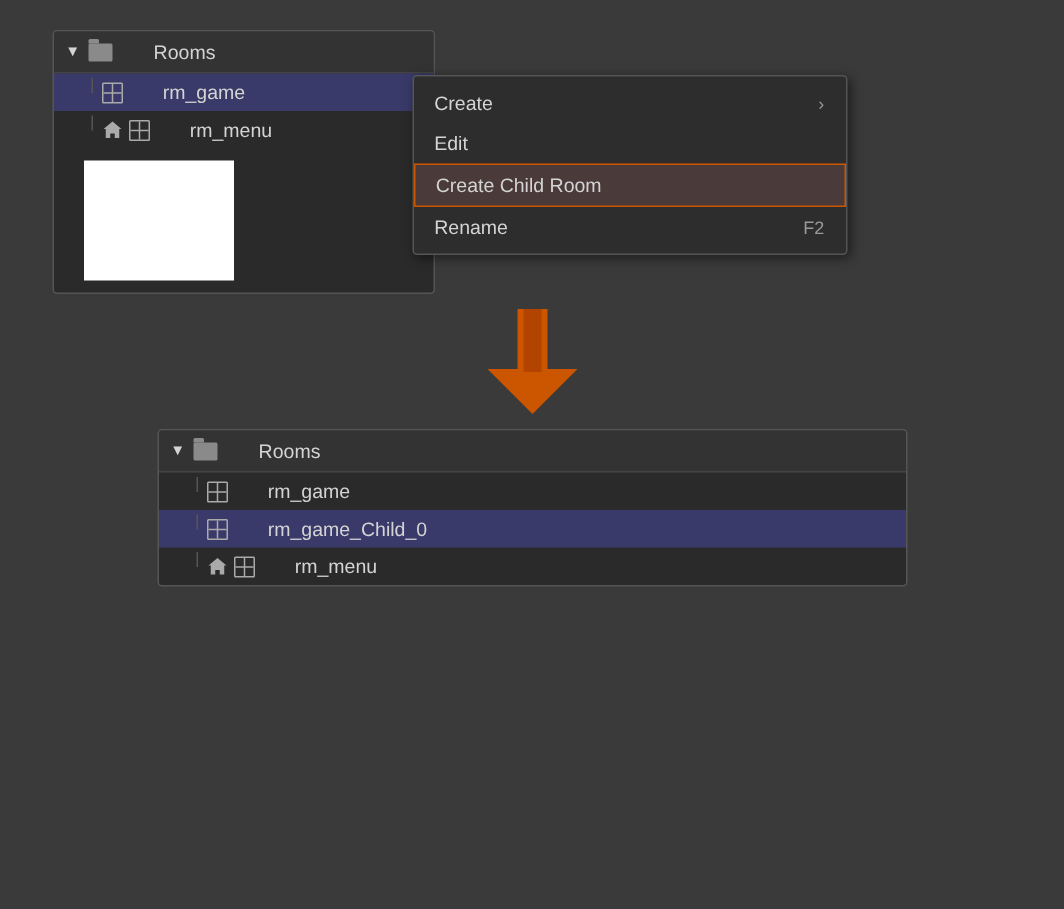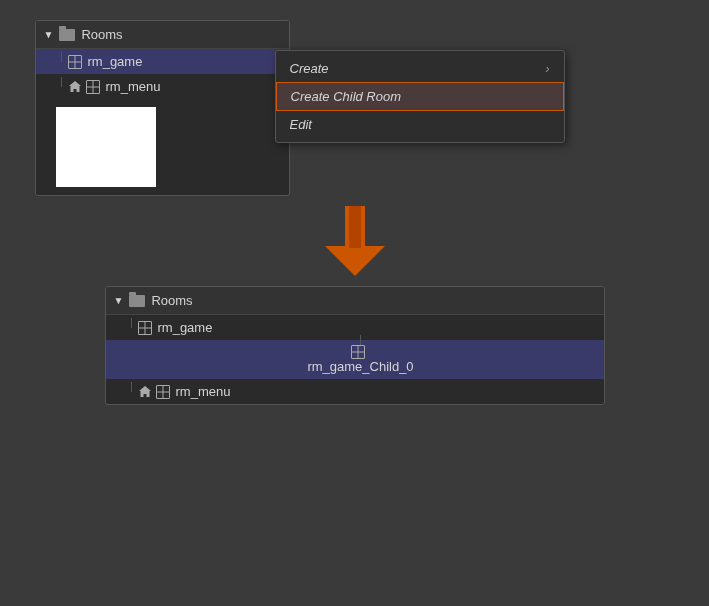--- a/index.html
+++ b/index.html
@@ -144,20 +144,21 @@
       left: 5px;
       top: -10px;
       bottom: 0;
       width: 1px;
       background: #555;
     }
 
     .tree-label {
       color: #d4d4d4;
       font-size: 13px;
+      margin-left: 21px;
     }
 
     
     .preview-box {
       width: 100px;
       height: 80px;
       background: white;
       margin: 8px 8px 8px 20px;
     }
 
@@ -166,21 +167,20 @@
       position: absolute;
       left: 240px;
       top: 30px;
       width: 290px;
       background: #2d2d2d;
       border: 1px solid #555;
       border-radius: 3px;
       z-index: 10;
       padding: 4px 0;
       box-shadow: 2px 2px 8px rgba(0,0,0,0.5);
-      font-style: italic;
     }
 
     .menu-item {
       display: flex;
       align-items: center;
       justify-content: space-between;
       padding: 6px 14px;
       cursor: pointer;
       color: #d4d4d4;
       font-size: 13px;
@@ -230,21 +230,20 @@
       border-bottom: 1px solid #444;
     }
 
     .bottom-tree-row {
       display: flex;
       align-items: center;
       padding: 5px 8px 5px 20px;
     }
     .bottom-tree-row.selected {
       background: #3a3a6a;
-      flex-direction: column;
     }
   </style>
 </head>
 <body>
 
 <div class="scene">
 
   <div class="top-section">
 
     <div class="tree-panel panel">
@@ -274,29 +273,33 @@
     </div>
 
     <div class="context-menu">
 
       <div class="menu-item">
         <span>Create</span>
         <span class="menu-arrow">›</span>
       </div>
 
 
+      <div class="menu-item">
+        <span>Edit</span>
+      </div>
+
       <div class="menu-item highlighted">
         <span>Create Child Room</span>
       </div>
 
+
       <div class="menu-item">
-        <span>Edit</span>
-      </div>
-
-
+        <span>Rename</span>
+        <span class="menu-shortcut">F2</span>
+      </div>
     </div>
   </div>
 
   <div class="arrow-down-container">
     <svg class="arrow-down-svg" viewBox="0 0 60 70" xmlns="http://www.w3.org/2000/svg">
 
       <rect x="20" y="0" width="20" height="42" fill="#cc5500"></rect>
 
       <polygon points="0,40 30,70 60,40" fill="#cc5500"></polygon>
 

